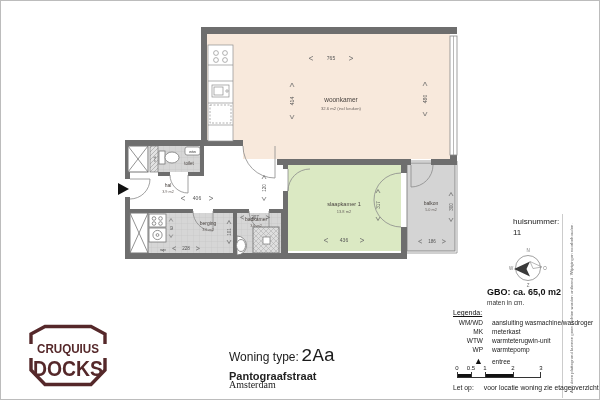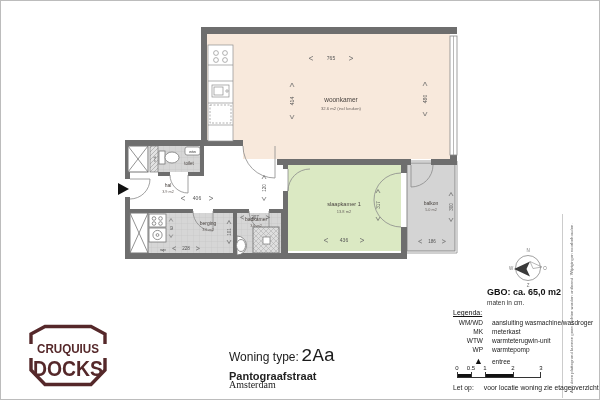--- a/index.html
+++ b/index.html
@@ -254,20 +254,24 @@
     <text x="41" y="30" font-size="12" font-weight="bold" fill="#55282a" text-anchor="middle" textLength="62" lengthAdjust="spacingAndGlyphs">CRUQUIUS</text>
     <text x="41" y="53" font-size="22" font-weight="900" fill="#55282a" text-anchor="middle" textLength="70" lengthAdjust="spacingAndGlyphs">DOCKS</text>
     <path d="M4 35 L4 47 L18 61.5 L64 61.5 L78 47 L78 35" fill="none" stroke="#55282a" stroke-width="3.4"></path>
   </svg>
 
   <div class="abs wtype-label" style="left:228px;top:349px;">Woning type:</div>
   <div class="abs wtype-value" style="left:300px;top:344px;">2Aa</div>
   <div class="abs street" style="left:228px;top:369px;">Pantograafstraat</div>
   <div class="abs city" style="left:228px;top:377.5px;">Amsterdam</div>
 
+  <div class="abs huisnr" style="left:512px;top:216px;">
+    <div>huisnummer:</div>
+    <div>11</div>
+  </div>
 
   <div class="abs gbo" style="left:486px;top:286px;">GBO: ca. 65,0 m2</div>
   <div class="abs maten" style="left:486px;top:298px;">maten in cm.</div>
 
   <div class="abs leg-title" style="left:452px;top:308px;">Legenda:</div>
 
   <div class="leg-row" style="top:318px;">
     <span class="leg-key">WM/WD</span><span class="leg-desc">aansluiting wasmachine/wasdroger</span>
   </div>
   <div class="leg-row" style="top:327px;">

